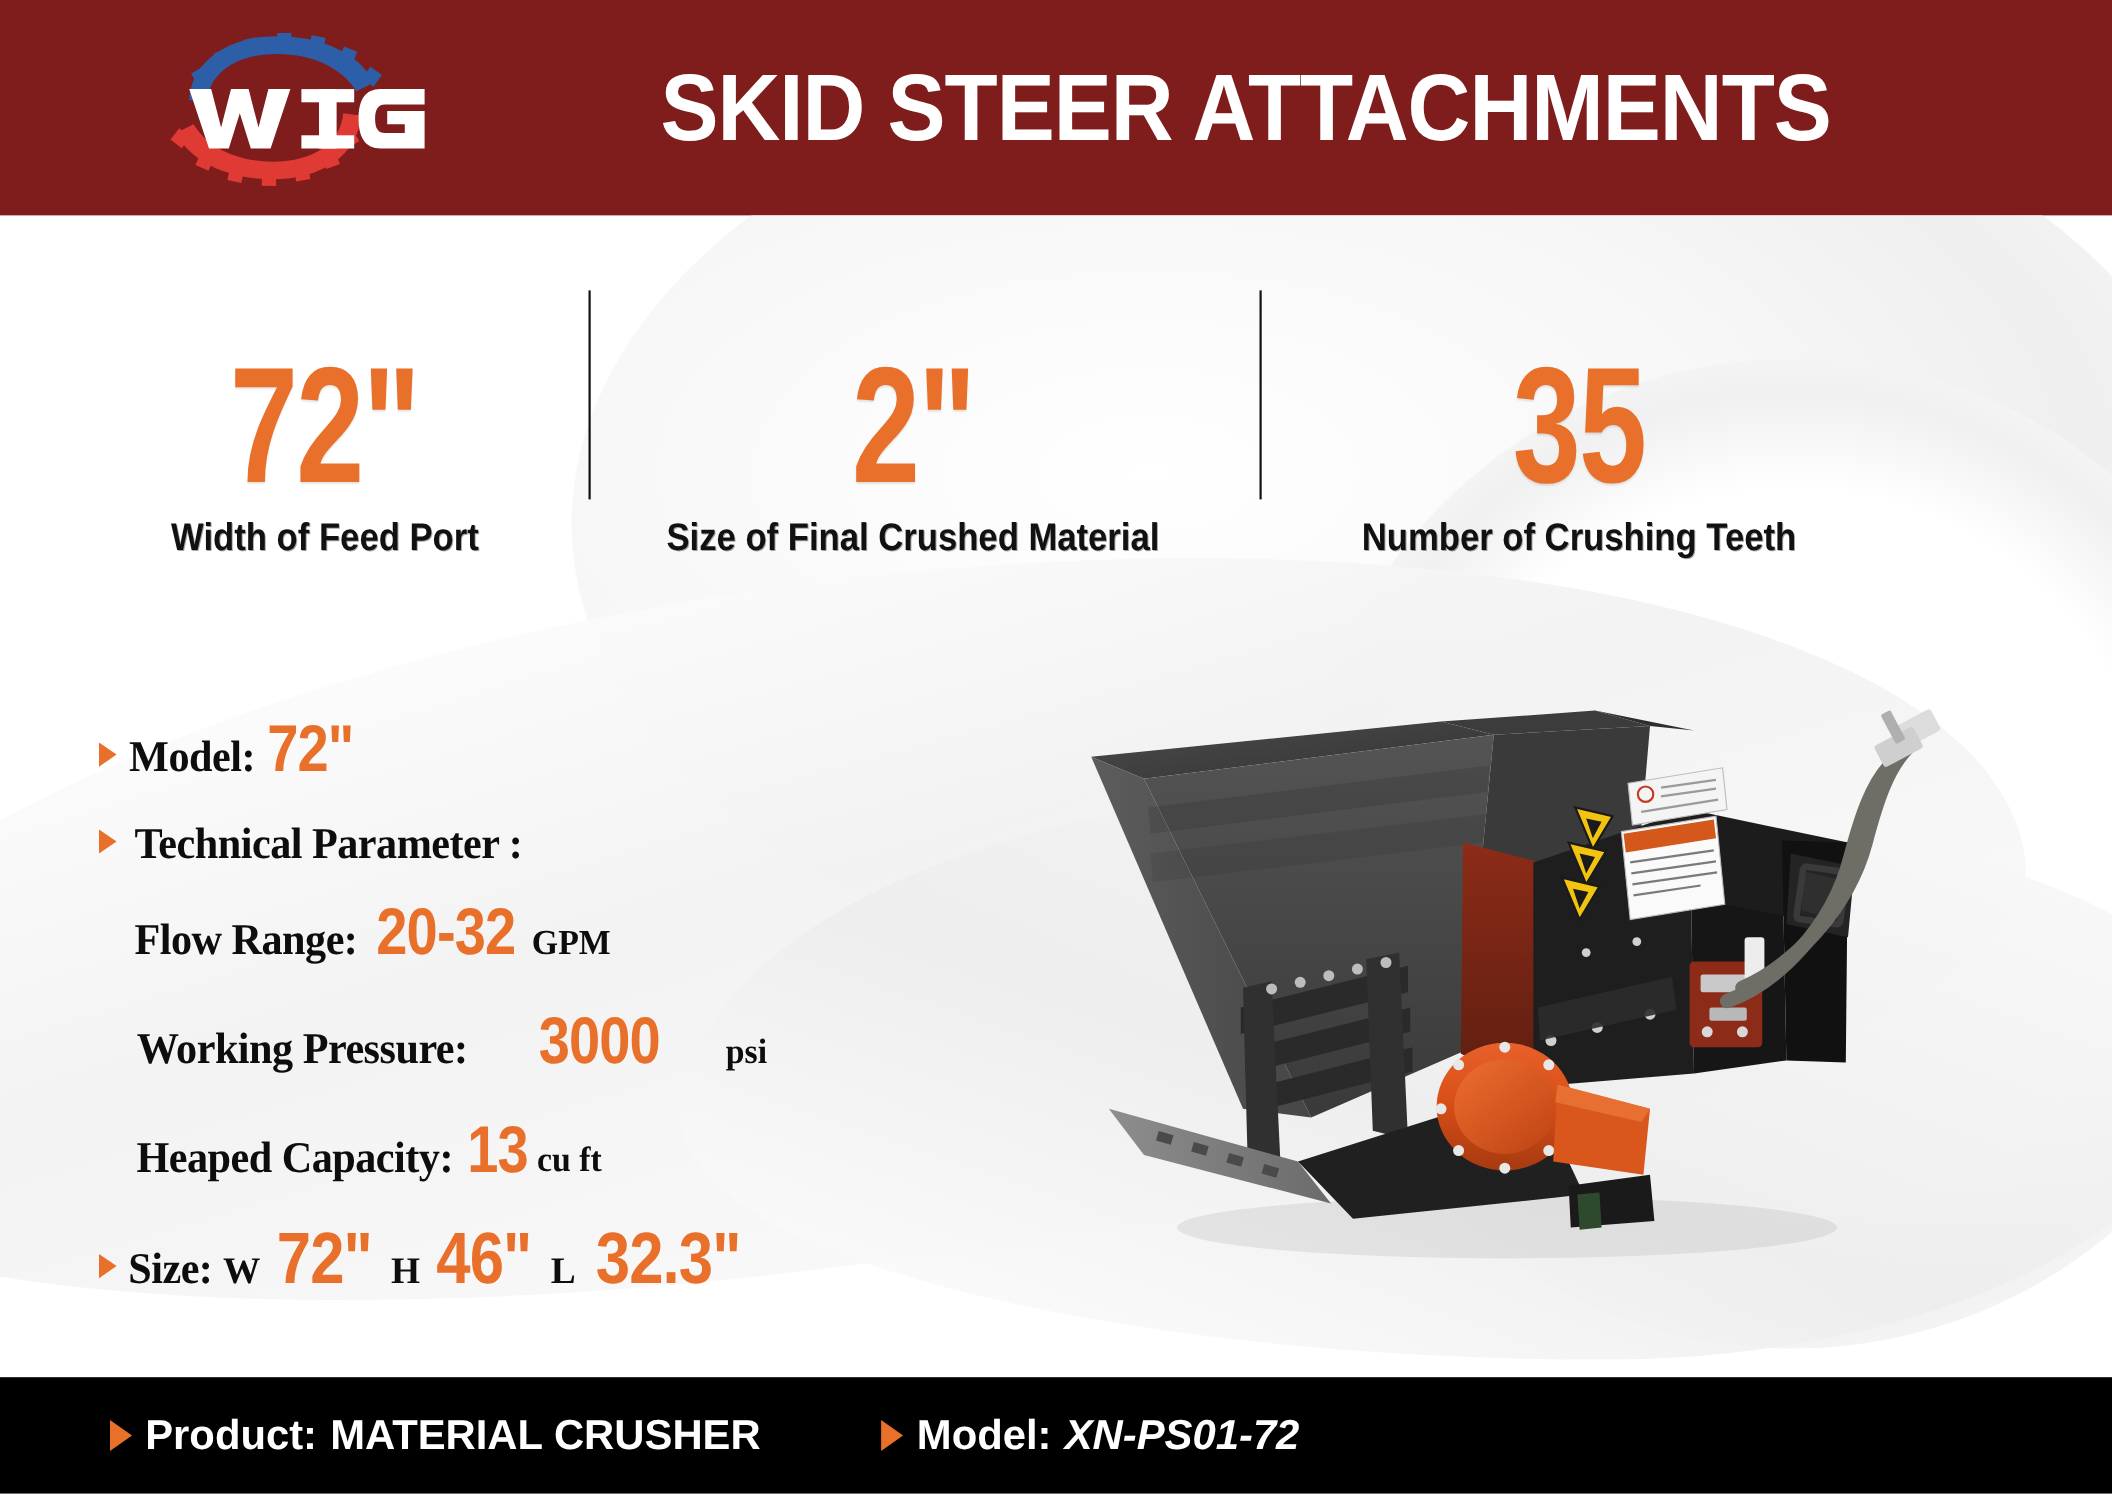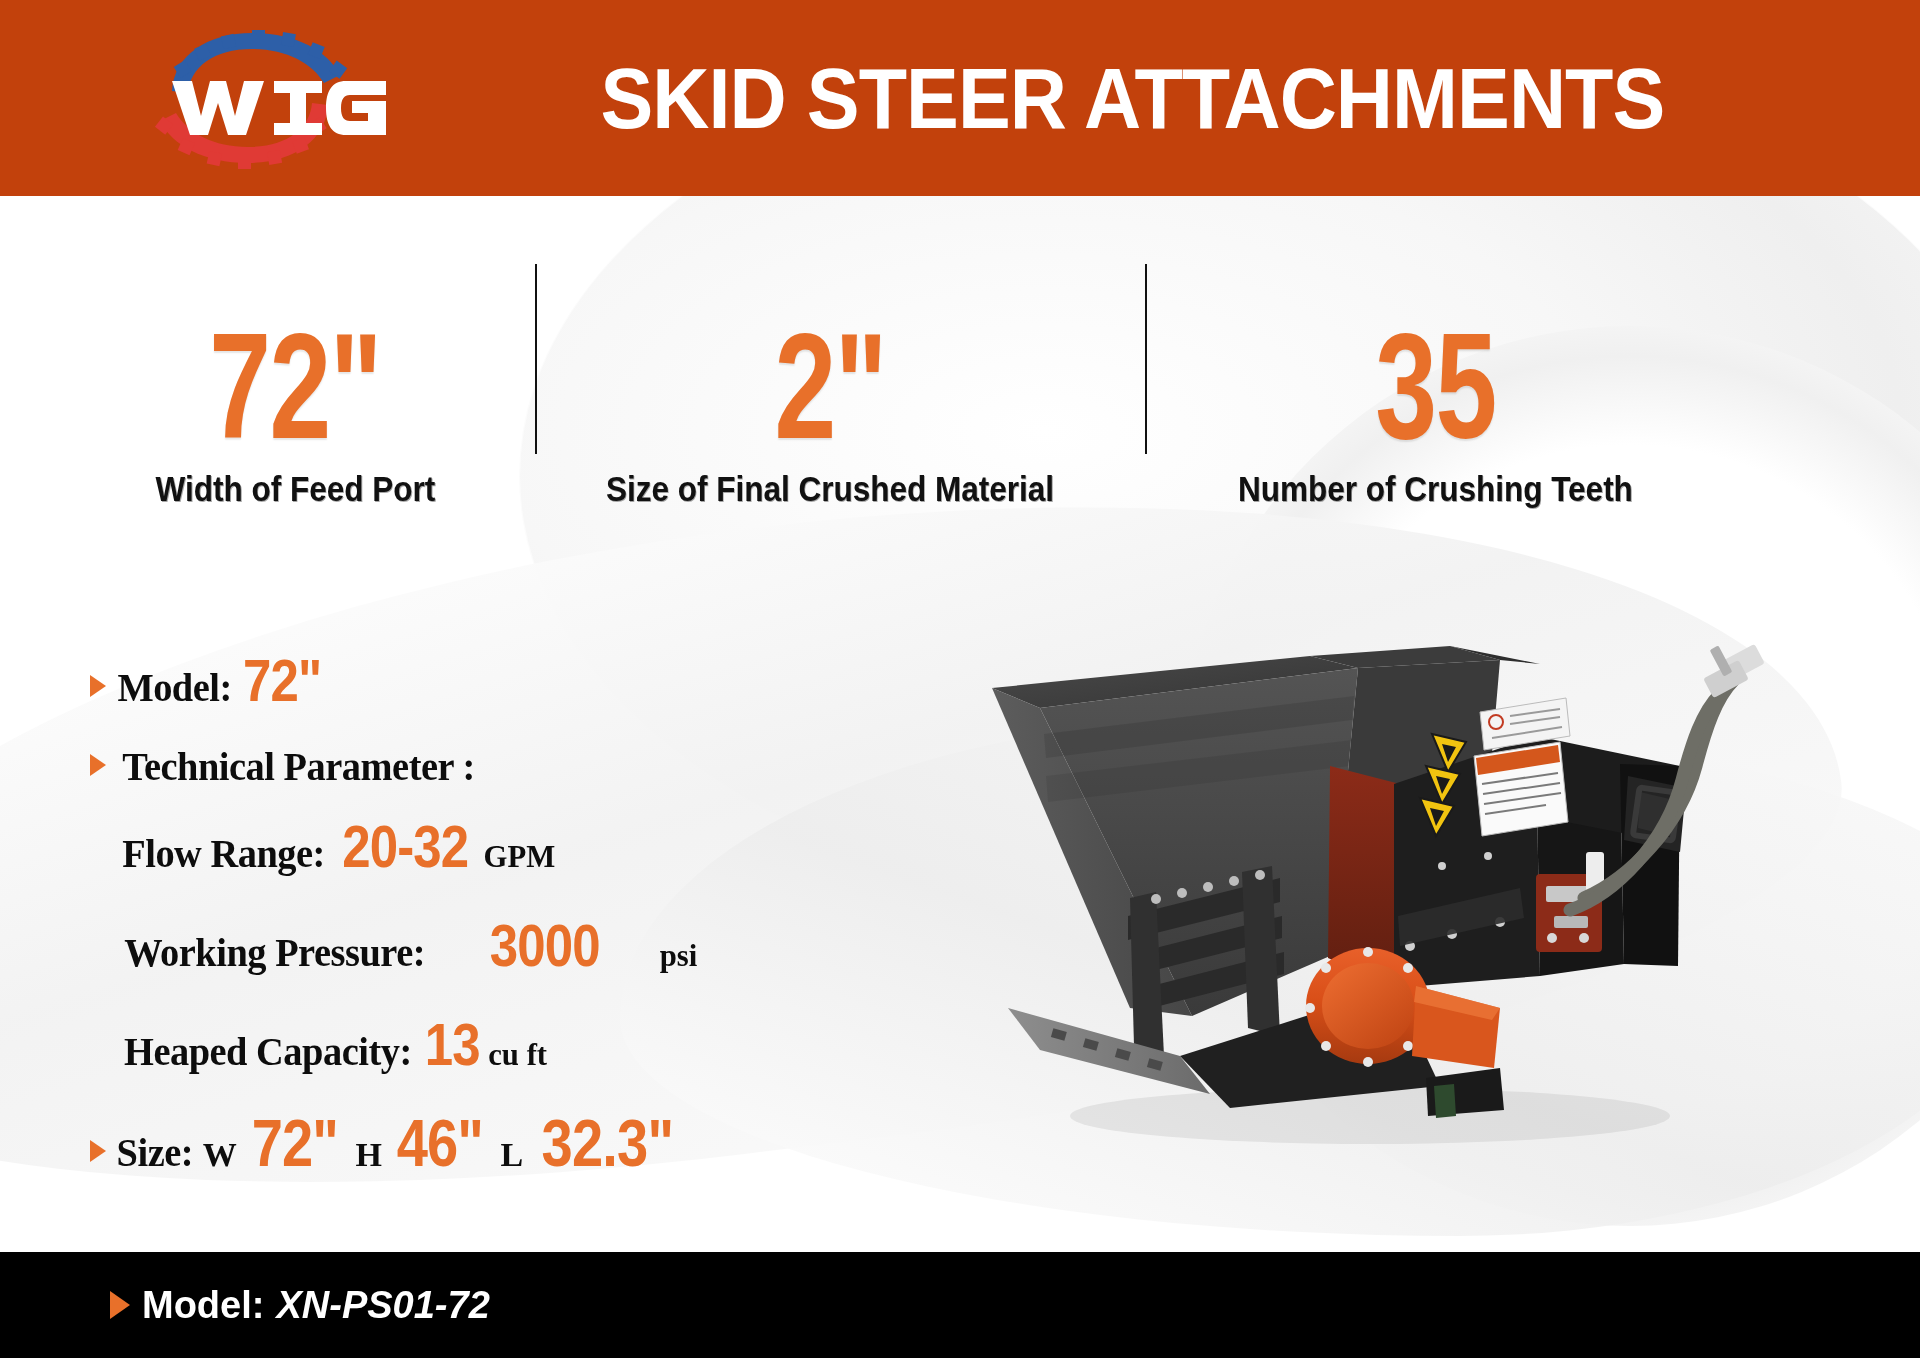--- a/index.html
+++ b/index.html
@@ -12,21 +12,21 @@
   .page {
     position:relative;
     width:1920px; height:1358px;
     background:#ffffff;
     overflow:hidden;
   }
 
   
   .header {
     position:absolute; left:0; top:0; width:1920px; height:196px;
-    background:#c2410c;
+    background:#7f1d1d;
     display:flex; align-items:center;
   }
   .logo-wrap {
     position:relative; width:300px; height:170px;
     margin-left:100px; flex:0 0 auto;
   }
   .logo-svg { position:absolute; left:0; top:0; }
   .header-title {
     flex:1 1 auto;
     text-align:center;
@@ -529,20 +529,25 @@
         <g>
           <polygon points="446,462 520,452 524,494 448,500" fill="#1A1A1A"></polygon>
           <polygon points="454,470 474,468 476,500 456,502" fill="#2E4A2E"></polygon>
         </g>
       </svg>
     </div>
   </div>
 
   <div class="footer">
 
+    <div class="foot-item first">
+      <span class="foot-bullet"></span>
+      <span class="foot-text">Product:</span>
+      <span class="foot-text" style="margin-left:12px;">MATERIAL CRUSHER</span>
+    </div>
 
     <div class="foot-item second">
       <span class="foot-bullet"></span>
       <span class="foot-text">Model:</span>
       <span class="foot-text" style="margin-left:12px;font-style:italic;">XN-PS01-72</span>
     </div>
 
   </div>
 
 </div>

